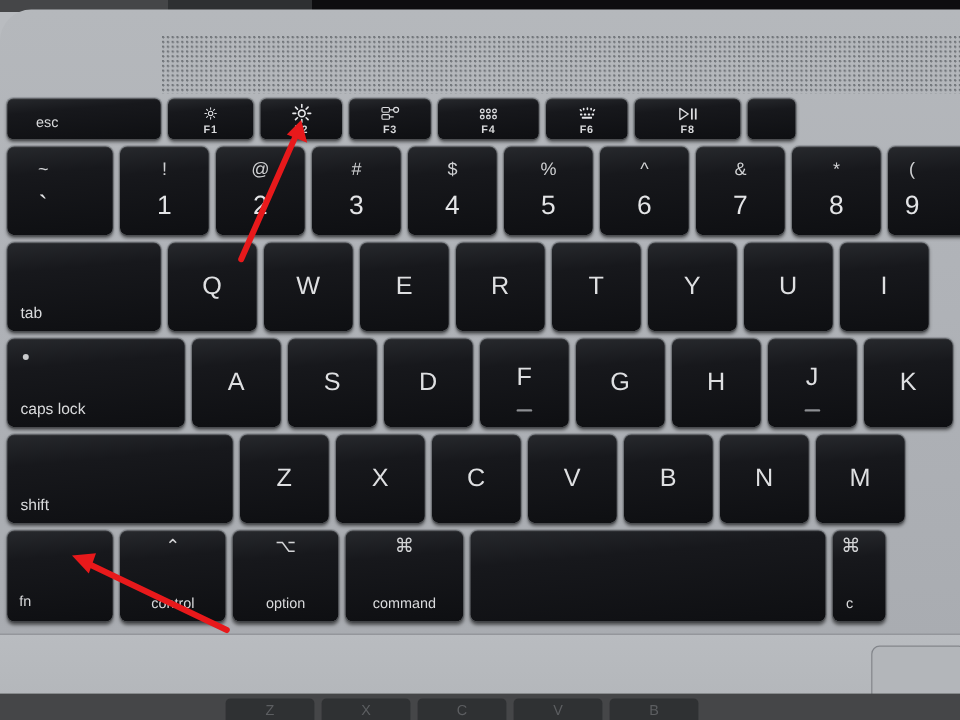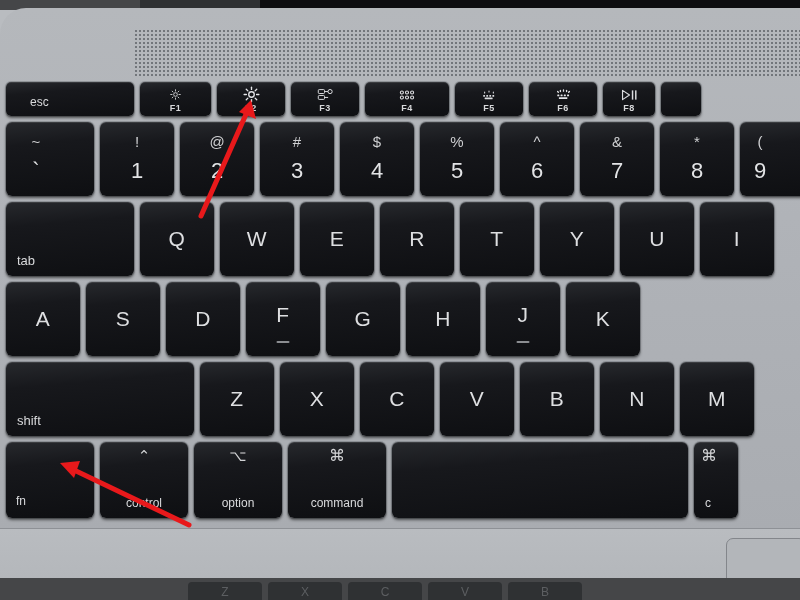--- a/index.html
+++ b/index.html
@@ -337,39 +337,20 @@
                 <circle cx="18" cy="4" r="2.1"></circle>
               <circle cx="4" cy="11" r="2.1"></circle>
                 <circle cx="11" cy="11" r="2.1"></circle>
                 <circle cx="18" cy="11" r="2.1"></circle>
             </g>
           </svg>
         </span>
         <span class="fn-label">F4</span>
       </div>
 
-      <div class="key" style="width:68px">
-        <span class="fn-glyph">
-          <svg class="icn" width="16" height="12" viewBox="0 0 22 15">
-            <g stroke="#dcdde0" stroke-width="1.5" stroke-linecap="round">
-              <line x1="5" y1="3.5" x2="5" y2="4.6"></line>
-              <line x1="11" y1="2.2" x2="11" y2="3.4"></line>
-              <line x1="17" y1="3.5" x2="17" y2="4.6"></line>
-            </g>
-            <g fill="#dcdde0">
-              <rect x="3" y="7.6" width="2.6" height="2.2" rx="0.5"></rect>
-              <rect x="7.2" y="7.6" width="2.6" height="2.2" rx="0.5"></rect>
-              <rect x="11.4" y="7.6" width="2.6" height="2.2" rx="0.5"></rect>
-              <rect x="15.6" y="7.6" width="2.6" height="2.2" rx="0.5"></rect>
-              <rect x="5" y="11" width="11" height="2.2" rx="0.5"></rect>
-            </g>
-          </svg>
-        </span>
-        <span class="fn-label">F5</span>
-      </div>
 
       <div class="key" style="width:68px">
         <span class="fn-glyph">
           <svg class="icn" width="17" height="13" viewBox="0 0 22 15">
             <g stroke="#e6e7ea" stroke-width="1.7" stroke-linecap="round">
               <line x1="3.4" y1="3.6" x2="4.3" y2="4.6"></line>
               <line x1="7" y1="2.3" x2="7" y2="3.6"></line>
               <line x1="11" y1="1.6" x2="11" y2="3.2"></line>
               <line x1="15" y1="2.3" x2="15" y2="3.6"></line>
               <line x1="18.6" y1="3.6" x2="17.7" y2="4.6"></line>
@@ -380,21 +361,21 @@
               <rect x="11.4" y="7.6" width="2.6" height="2.2" rx="0.5"></rect>
               <rect x="15.6" y="7.6" width="2.6" height="2.2" rx="0.5"></rect>
               <rect x="5" y="11" width="11" height="2.2" rx="0.5"></rect>
             </g>
           </svg>
         </span>
         <span class="fn-label">F6</span>
       </div>
 
 
-      <div class="key" style="width:52px">
+      <div class="key" style="width:88px">
         <span class="fn-glyph">
           <svg class="icn" width="17" height="12" viewBox="0 0 22 14">
             <polygon points="2,1 2,13 11,7" fill="none" stroke="#dcdde0" stroke-width="1.5" stroke-linejoin="round"></polygon>
             <rect x="14" y="1" width="1.9" height="12" fill="#dcdde0"></rect>
             <rect x="18.2" y="1" width="1.9" height="12" fill="#dcdde0"></rect>
           </svg>
         </span>
         <span class="fn-label">F8</span>
       </div>
 
@@ -468,20 +449,24 @@
         </div>
       <div class="key" style="width:74px">
           <span class="lbl-center">U</span>
         </div>
       <div class="key" style="width:74px">
           <span class="lbl-center">I</span>
         </div>
     </div>
 
     <div class="krow r-asd">
+      <div class="key" style="width:148px">
+        <span class="caps-led"></span>
+        <span class="lbl-bl">caps lock</span>
+      </div>
       <div class="key" style="width:74px">
           <span class="lbl-center">A</span>
         </div>
       <div class="key" style="width:74px">
           <span class="lbl-center">S</span>
         </div>
       <div class="key" style="width:74px">
           <span class="lbl-center">D</span>
         </div>
       <div class="key" style="width:74px">

